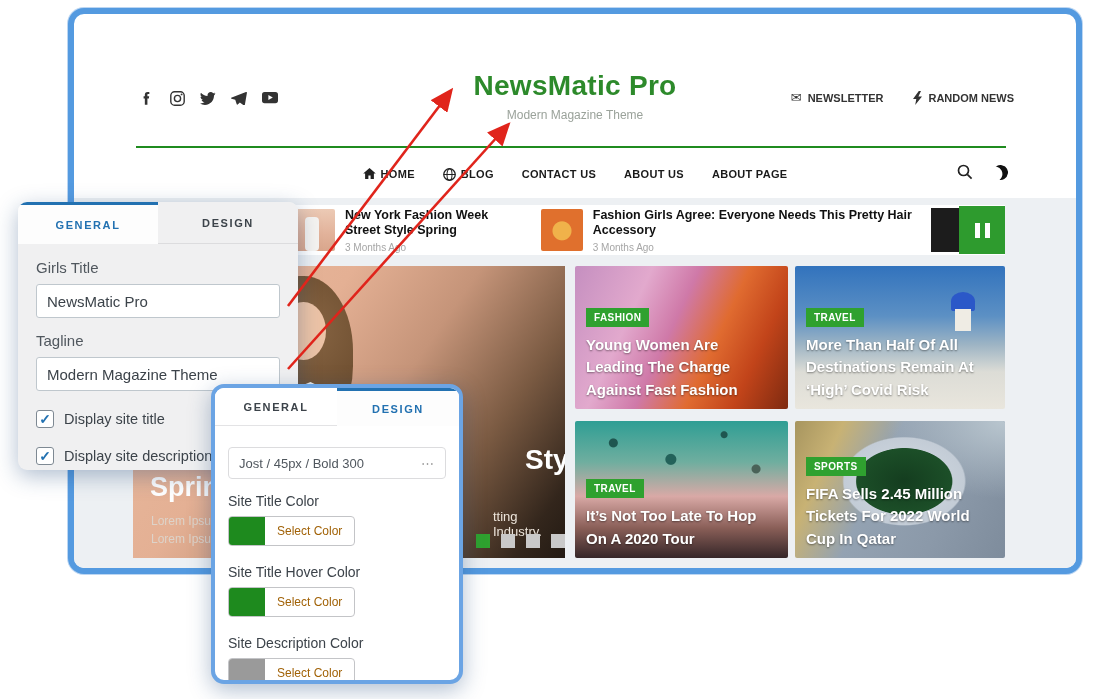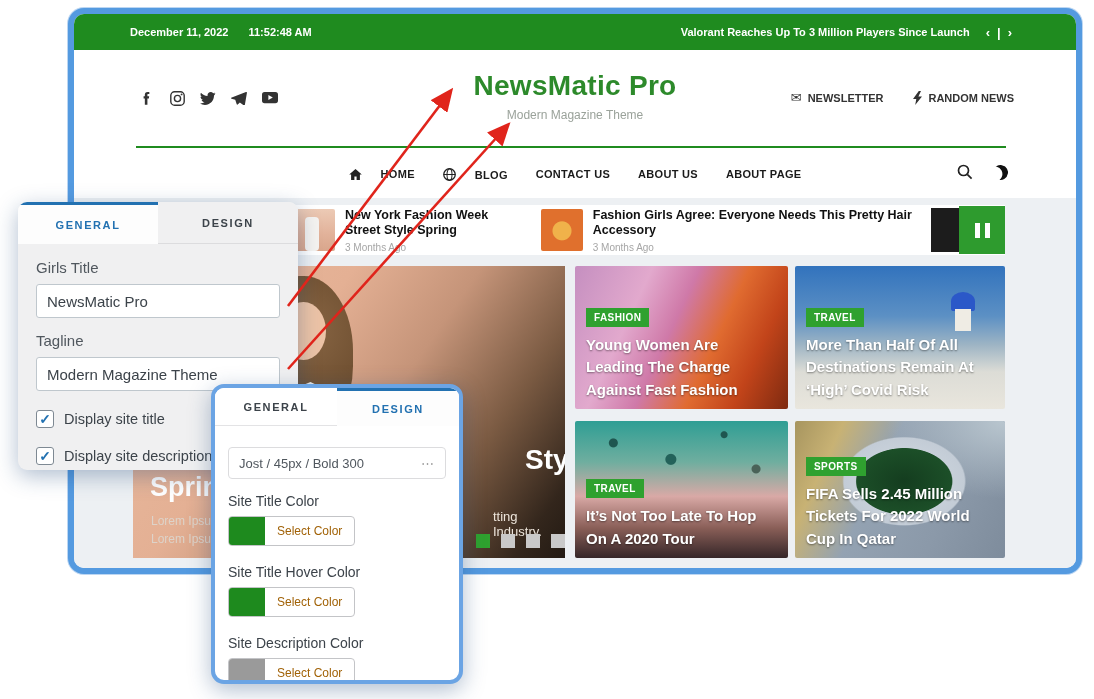--- a/index.html
+++ b/index.html
@@ -36,21 +36,21 @@
   .logo-title { font-size:28px; font-weight:bold; color:#2d8a2b; letter-spacing:0.3px; }
   .logo-tag { font-size:12px; color:#9aa29a; margin-top:6px; }
   .header-actions { position:absolute; right:62px; top:76px; display:flex; gap:30px; font-size:11px; font-weight:bold; color:#333; }
   .header-actions .act { display:flex; gap:6px; align-items:center; cursor:pointer; }
   .env { font-size:13px; font-weight:normal; }
 
   .green-divider { position:absolute; left:62px; right:70px; top:132px; height:2px; background:#1f8b1f; }
 
   
   .nav { position:absolute; left:0; right:0; top:136px; height:48px; display:flex; align-items:center; justify-content:center; gap:28px; font-size:11px; font-weight:bold; color:#1a1a1a; }
-  .nav .nav-item { display:flex; align-items:flex-end; gap:19px; cursor:pointer; letter-spacing:0.3px; }
+  .nav .nav-item { display:flex; align-items:flex-start; gap:5px; cursor:pointer; letter-spacing:0.3px; }
   .nav-icons { position:absolute; right:68px; top:150px; display:flex; gap:20px; align-items:center; }
   .moon { width:15px; height:15px; border-radius:50%; box-shadow: inset -5px 3px 0 0 #111; transform:rotate(15deg); }
 
   
   .content { position:absolute; left:0; right:0; top:184px; bottom:0; background:#edf0f3; }
 
   
   .ticker { position:absolute; left:59px; right:71px; top:7px; height:50px; background:#fff; display:flex; align-items:center; }
   .ticker-items { display:flex; align-items:center; flex:1; padding-left:160px; gap:14px; }
   .ticker-item { display:flex; align-items:center; gap:10px; }
@@ -146,34 +146,20 @@
   
   .arrows { position:absolute; left:0; top:0; width:1094px; height:699px; z-index:50; pointer-events:none; }
 
   .icon-svg { display:block; }
 </style>
 </head>
 <body>
 
 <div class="window">
 
-  <div class="topbar">
-    <div class="topbar-left">
-      <span>December 11, 2022</span>
-      <span>11:52:48 AM</span>
-    </div>
-    <div class="topbar-right">
-      <span>Valorant Reaches Up To 3 Million Players Since Launch</span>
-      <span class="tb-arrows">
-        <span>‹</span>
-        <span>|</span>
-        <span>›</span>
-      </span>
-    </div>
-  </div>
 
   <div class="social">
     <span class="sicon">
       <svg class="icon-svg" width="10" height="16" viewBox="0 0 12 16">
           <path d="M9.5 8.5H7.7V16H4.6V8.5H3.1V5.9h1.5V4.2C4.6 2 5.5.7 8 .7h2v2.6H8.7c-.9 0-1 .3-1 1v1.6h2.1l-.3 2.6z" fill="#333"></path>
         </svg>
     </span>
     <span class="sicon">
       <svg class="icon-svg" width="15" height="15" viewBox="0 0 15 15">
           <rect x="0.8" y="0.8" width="13.4" height="13.4" rx="3.8" fill="none" stroke="#333" stroke-width="1.4"></rect>

